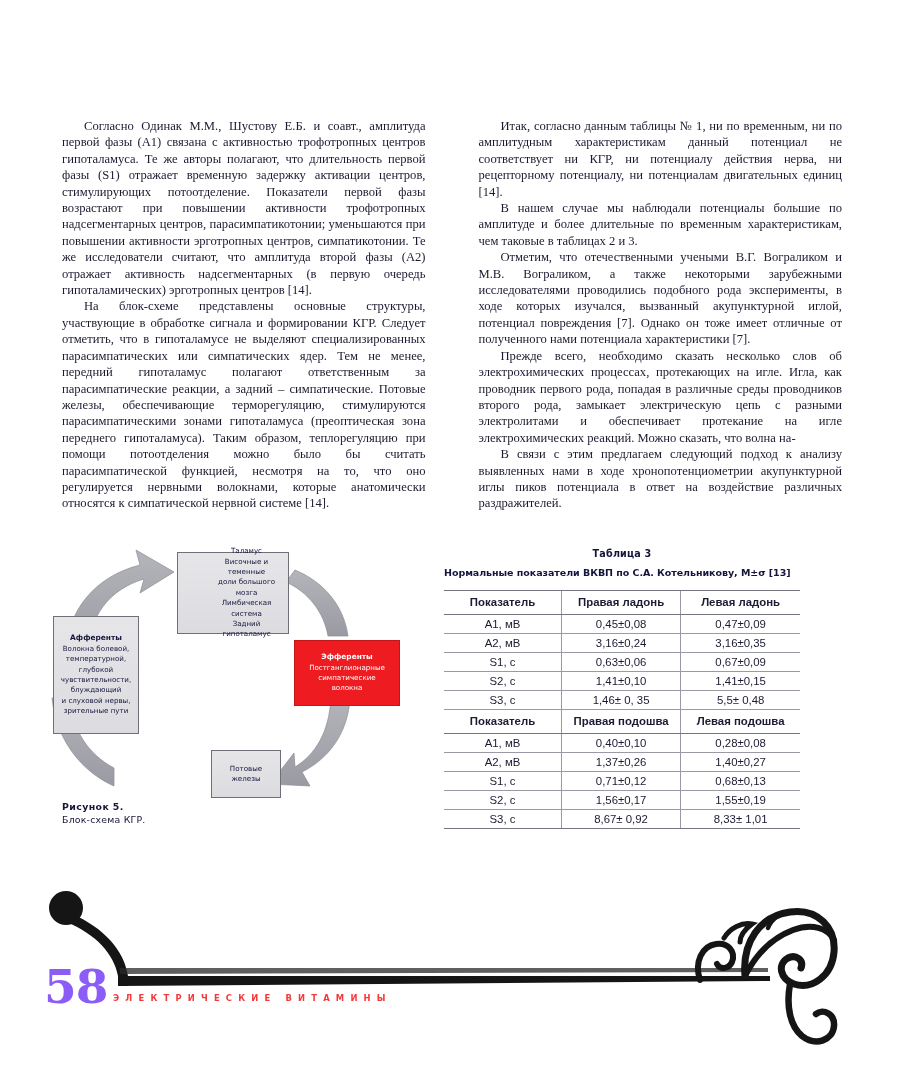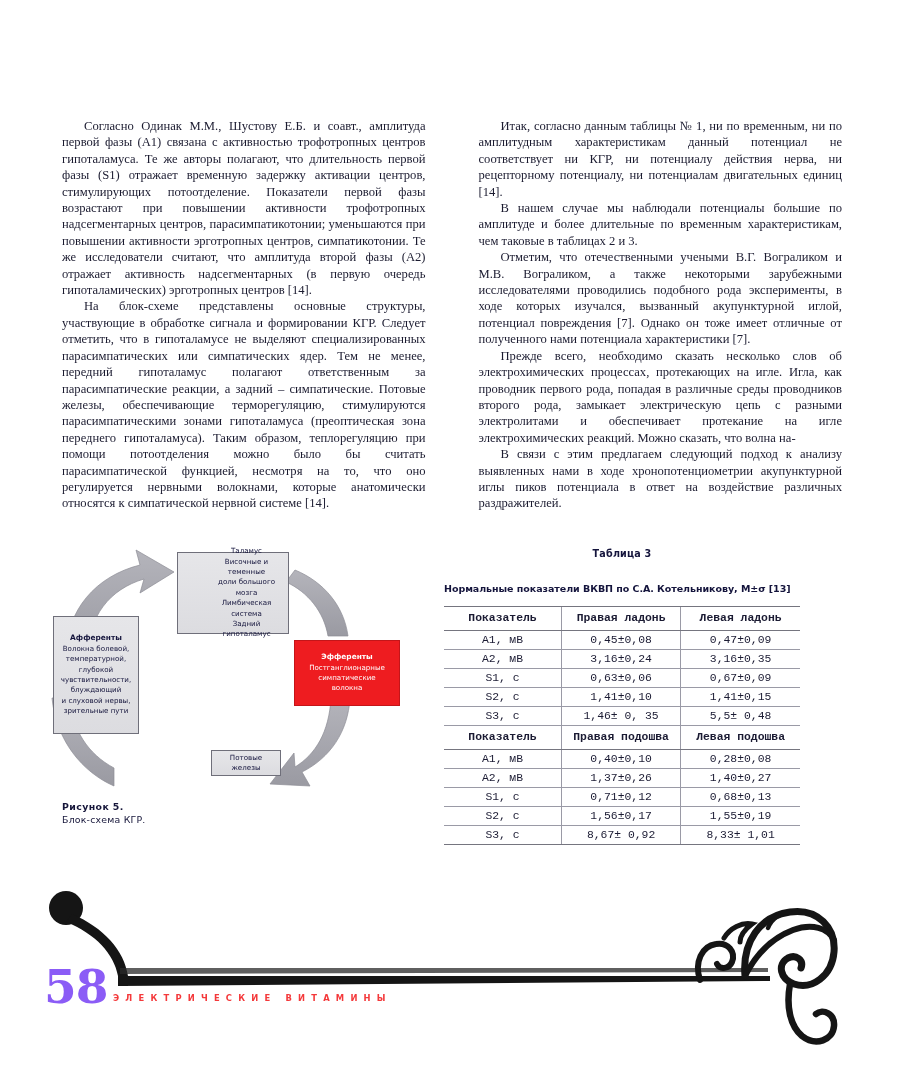--- a/index.html
+++ b/index.html
@@ -87,21 +87,21 @@
   #box-thalamus {
     left: 129px; top: 4px; width: 112px; height: 82px; padding-left: 30px;
   }
   #box-afferent {
     left: 5px; top: 68px; width: 86px; height: 118px;
   }
   #box-efferent {
     left: 246px; top: 92px; width: 106px; height: 66px;
   }
   #box-sweat {
-    left: 163px; top: 202px; width: 70px; height: 26px;
+    left: 163px; top: 202px; width: 70px; height: 48px;
   }
 
   .fig-caption {
     position: absolute;
     left: 14px;
     top: 252px;
     font-family: "DejaVu Sans", "Liberation Sans", sans-serif;
     font-size: 9.4px;
     line-height: 13px;
     color: #16163a;
@@ -118,32 +118,32 @@
   }
   .tbl-num {
     text-align: center;
     font-family: "DejaVu Sans", "Liberation Sans", sans-serif;
     font-size: 9.6px;
     font-weight: bold;
     color: #14143c;
     letter-spacing: .2px;
   }
   .tbl-title {
-    margin-top: 24px;
+    margin-top: 8px;
     font-family: "DejaVu Sans", "Liberation Sans", sans-serif;
     font-size: 9.5px;
     font-weight: bold;
     color: #14143c;
     letter-spacing: -.05px;
   }
   table.data {
     margin-top: 12px;
     border-collapse: collapse;
     width: 356px;
-    font-family: Liberation Mono, monospace;
+    font-family: Liberation Sans, sans-serif;
     font-size: 11.4px;
     color: #1b1b33;
   }
   table.data td, table.data th {
     text-align: center;
     padding: 3px 2px 3px;
     border-bottom: 1px solid #9a9aa6;
     border-left: 1px solid #9a9aa6;
     white-space: nowrap;
   }

